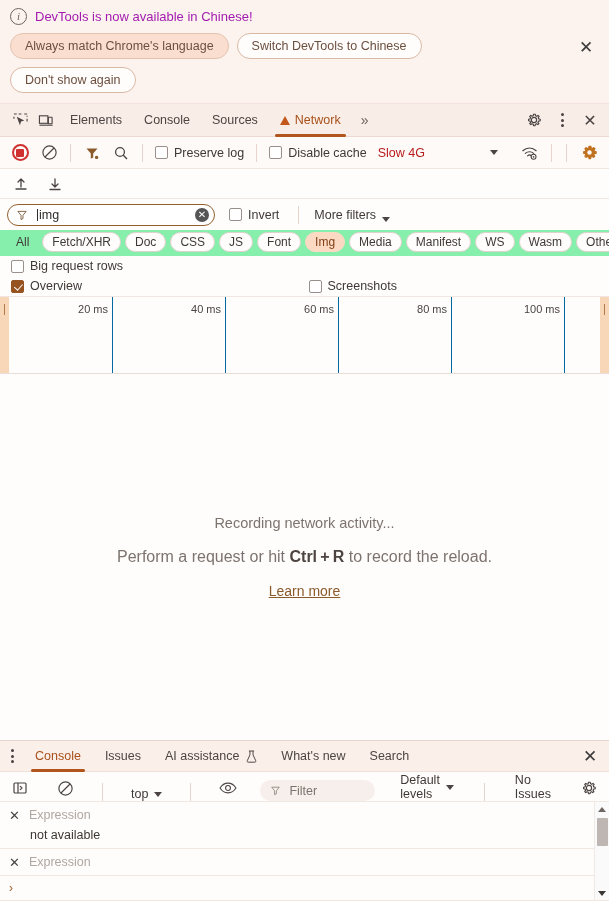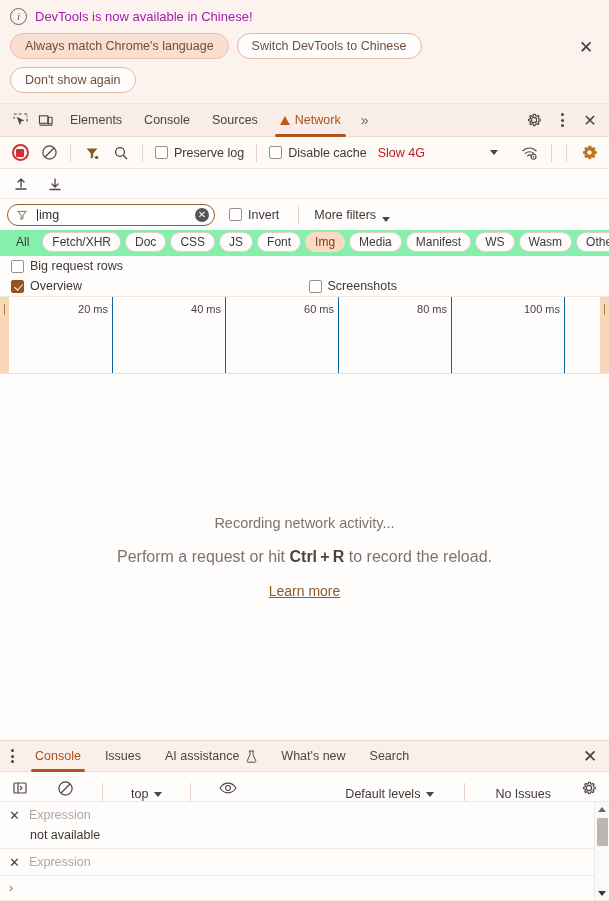--- a/index.html
+++ b/index.html
@@ -456,20 +456,26 @@
         <span>top</span>
         <span class="caret"></span>
       </div>
       <div class="vdiv"></div>
       <div class="icon-btn">
         <svg width="18" height="14" viewBox="0 0 20 14">
           <path d="M1.2 7S4.4 1.6 10 1.6 18.8 7 18.8 7 15.6 12.4 10 12.4 1.2 7 1.2 7z" fill="none" stroke="#4a4442" stroke-width="1.2"></path>
           <circle cx="10" cy="7" r="2.7" fill="none" stroke="#4a4442" stroke-width="1.2"></circle>
         </svg>
       </div>
+      <div class="cfilter">
+        <svg width="11" height="11" viewBox="0 0 16 16">
+          <path d="M2.5 3.2h11l-4.2 5.2v4.3l-2.6 1.4V8.4z" fill="none" stroke="#8a7f79" stroke-width="1.2" stroke-linejoin="round"></path>
+        </svg>
+        <span>Filter</span>
+      </div>
       <div class="levels" style="margin-left:auto;">
         <span>Default levels</span>
         <span class="caret"></span>
       </div>
       <div class="vdiv"></div>
       <div class="noissues">No Issues</div>
       <div class="icon-btn">
         <svg width="16" height="16" viewBox="0 0 16 16">
           <path d="M8 5.4A2.6 2.6 0 1 0 8 10.6 2.6 2.6 0 0 0 8 5.4zm6.2 3.4.1-.8-.1-.8-1.5-.3a4.8 4.8 0 0 0-.5-1.2l.9-1.2-1.1-1.1-1.2.9a4.8 4.8 0 0 0-1.2-.5L9.3 2.3 8.5 2.2h-.9l-.1.1-.3 1.5a4.8 4.8 0 0 0-1.2.5l-1.2-.9-1.1 1.1.9 1.2a4.8 4.8 0 0 0-.5 1.2l-1.5.3-.1.8.1.8 1.5.3c.1.4.3.8.5 1.2l-.9 1.2 1.1 1.1 1.2-.9c.4.2.8.4 1.2.5l.3 1.5h1.6l.3-1.5c.4-.1.8-.3 1.2-.5l1.2.9 1.1-1.1-.9-1.2c.2-.4.4-.8.5-1.2l1.5-.3z" fill="none" stroke="#4a4442" stroke-width="1.15" stroke-linejoin="round"></path>
         </svg>

